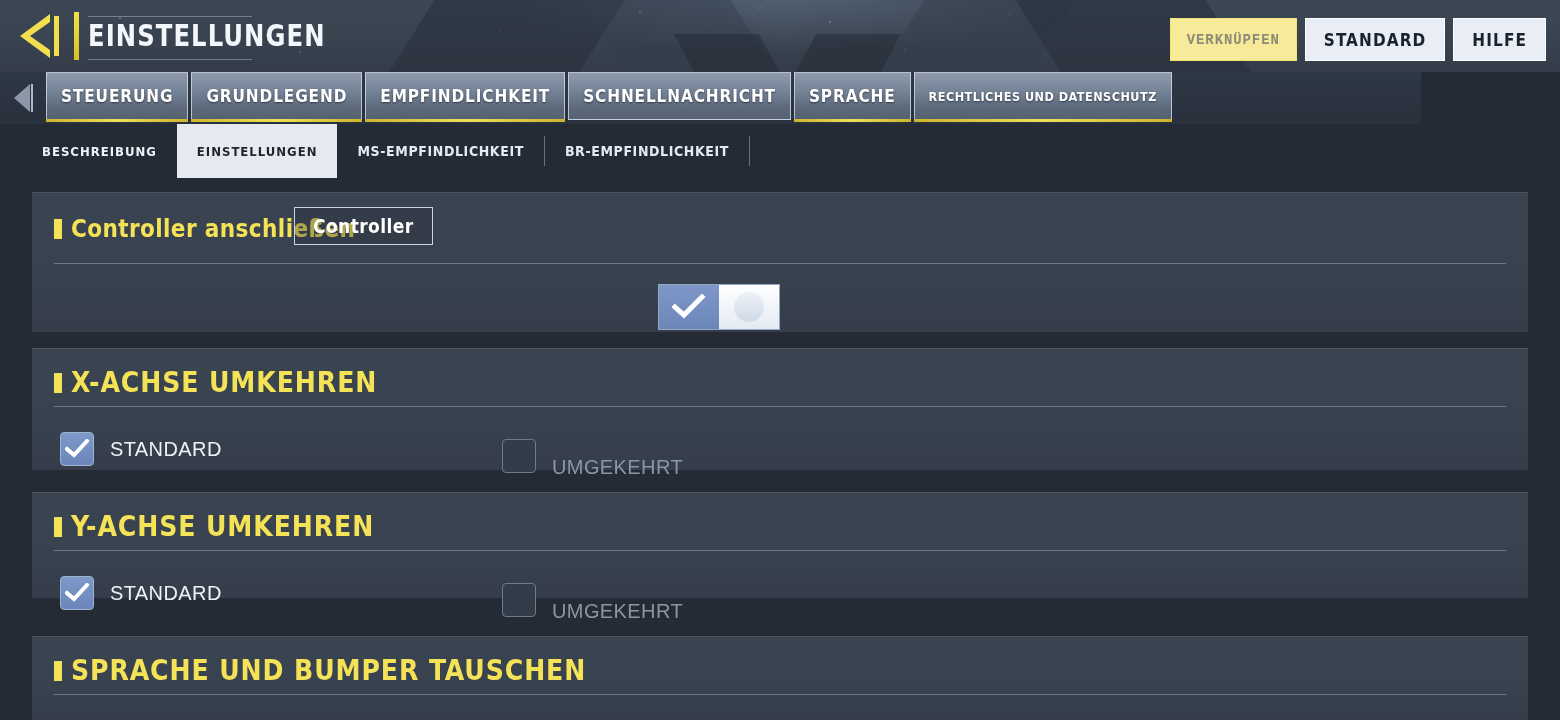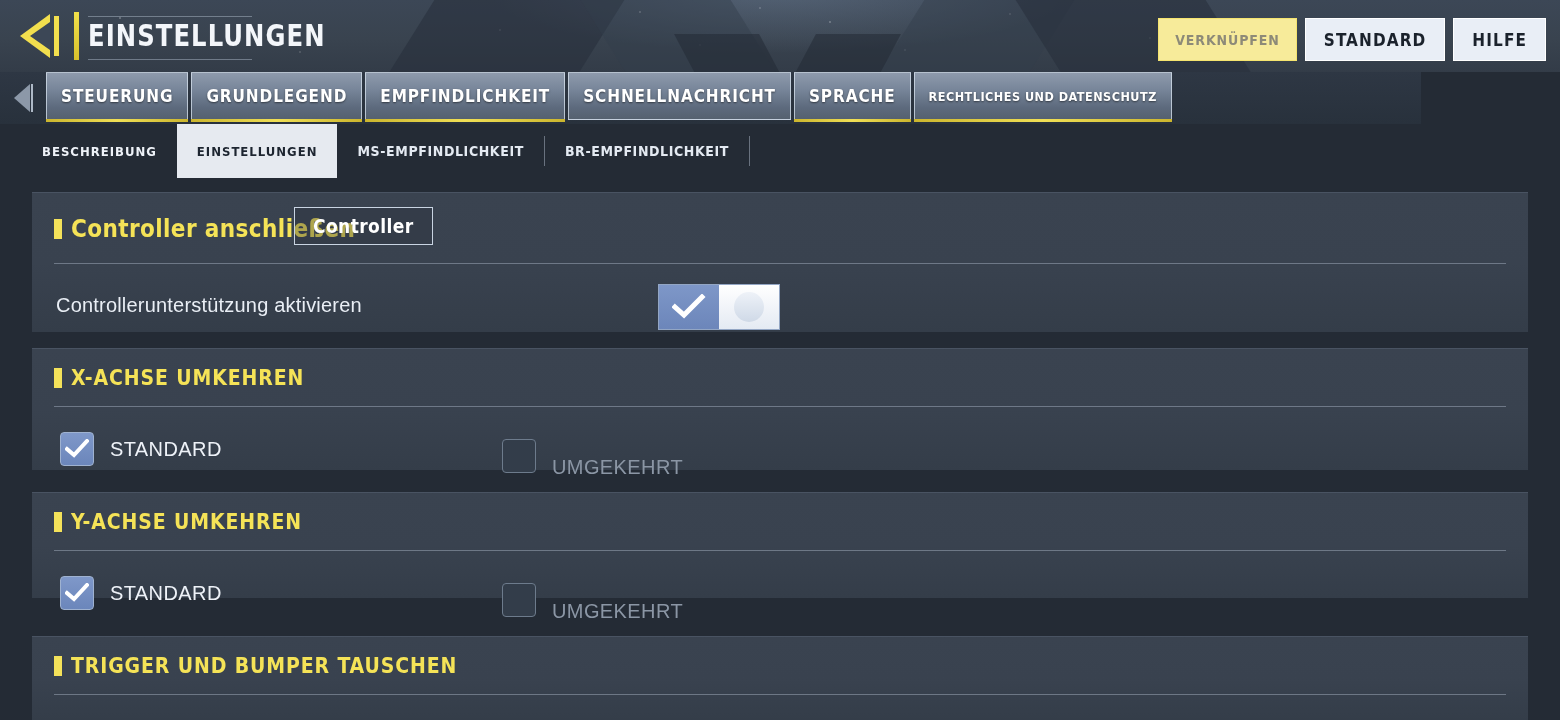--- a/index.html
+++ b/index.html
@@ -61,21 +61,21 @@
   .title-rule.bot{ top:49px; }
 
   .hdr-btns{ position:absolute; right:14px; top:18px; display:flex; gap:8px; }
   .hbtn{
     height:43px; padding:0 18px; display:flex; align-items:center; justify-content:center;
     font-family:"Liberation Sans Narrow","DejaVu Sans Condensed","Liberation Sans",sans-serif;
     font-size:17px; font-weight:700; letter-spacing:1.1px;
     background:#e9eef6; color:#1b222c; border:1px solid #ffffff;
   }
   .hbtn.link{ background:#f7eb9a; color:#8d8a78; border:1px solid #f5e46f;
-              font-size:14px; letter-spacing:.9px; padding:0 16px; }
+              font-size:14px; letter-spacing:.9px; padding:0 16px;font-family:Liberation Mono, monospace; }
 
   
   .tabstrip{
     position:absolute; left:0; top:72px; width:1421px; height:52px;
     background:linear-gradient(180deg,#2e3744,#28313c);
     display:flex; align-items:center;
   }
   .navarrow{ width:46px; height:52px; display:flex; align-items:center; justify-content:center; }
   .tabs{ display:flex; align-items:flex-start; height:52px; flex:1; gap:3px; }
   .tab{
@@ -116,21 +116,21 @@
     position:absolute; left:32px; width:1496px;
     background:linear-gradient(180deg,#3a4350 0%,#39424f 50%,#343d49 100%);
     border-top:1px solid rgba(150,165,185,.22);
   }
   .rowline{ position:absolute; left:22px; right:22px; height:1px; background:rgba(198,210,226,.38); }
 
   .sec-head{ position:absolute; display:flex; align-items:center; }
   .sec-bar{ width:8px; height:20px; background:#f4e25a; margin-right:9px; }
   .sec-txt{
     font-family:"Liberation Sans Narrow","DejaVu Sans Condensed","Liberation Sans",sans-serif;
-    font-size:21px; font-weight:700; letter-spacing:.9px; color:#f5e357;
+    font-size:28px; font-weight:700; letter-spacing:.9px; color:#f5e357;
   }
   .sec-txt.mixed{ font-size:24px; letter-spacing:.4px; }
 
   .vbtn{
     position:absolute; display:flex; align-items:center; justify-content:center;
     height:38px; padding:0 18px; border:1px solid #c9d4e2; background:rgba(42,50,61,.35);
     font-family:"Liberation Sans Narrow","DejaVu Sans Condensed","Liberation Sans",sans-serif;
     font-size:19px; font-weight:700; letter-spacing:.4px; color:#ffffff;
   }
 
@@ -247,21 +247,20 @@
 
   <div class="content">
 
     <div class="panel" style="top:14px; height:140px;">
       <div class="sec-head" style="left:22px; top:22px;">
         <span class="sec-bar"></span>
         <span class="sec-txt mixed">Controller anschließen</span>
       </div>
       <div class="vbtn" style="left:262px; top:14px;">Controller</div>
       <div class="rowline" style="top:70px;"></div>
-      <div class="plain-label" style="left:24px; top:101px;">Controllerunterstützung aktivieren</div>
       <div class="toggle" style="left:626px; top:91px;">
         <div class="on">
           <svg width="34" height="26" viewBox="0 0 34 26">
             <polyline points="3,13 12,21 30,3" fill="none" stroke="#ffffff" stroke-width="5" stroke-linecap="square"></polyline>
           </svg>
         </div>
         <div class="knob">
           <div class="dot"></div>
         </div>
       </div>
@@ -303,19 +302,19 @@
       </div>
       <div class="cbrow" style="left:470px; top:83px;">
         <span class="cbox off"></span>
         <span class="cblabel off">UMGEKEHRT</span>
       </div>
     </div>
 
     <div class="panel" style="top:458px; height:84px;">
       <div class="sec-head" style="left:22px; top:17px;">
         <span class="sec-bar"></span>
-        <span class="sec-txt">TRIGGER UND BUMPER TAUSCHEN</span>
+        <span class="sec-txt">SPRACHE UND BUMPER TAUSCHEN</span>
       </div>
       <div class="rowline" style="top:57px;"></div>
     </div>
 
   </div>
 </div>
 
 </body></html>

